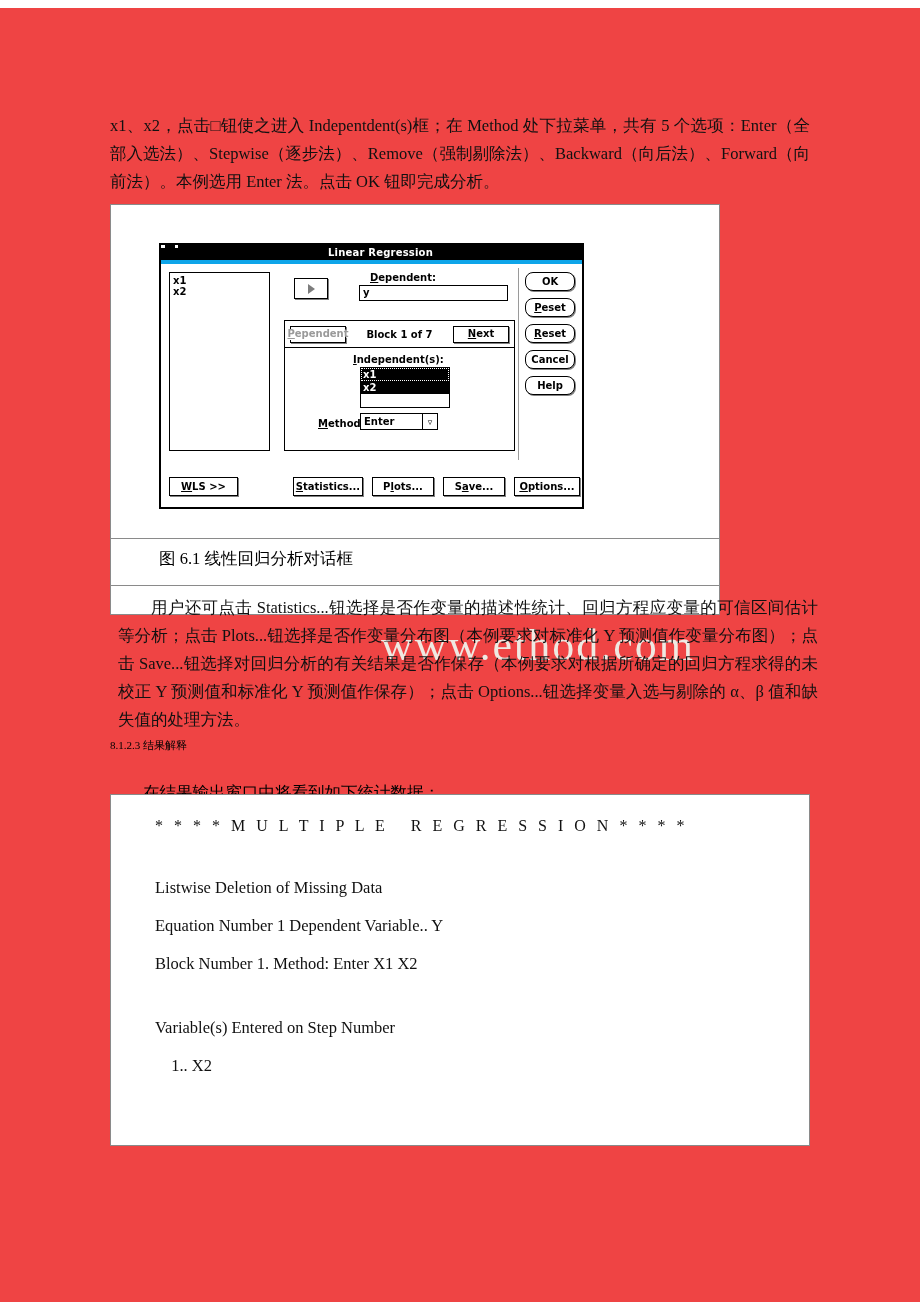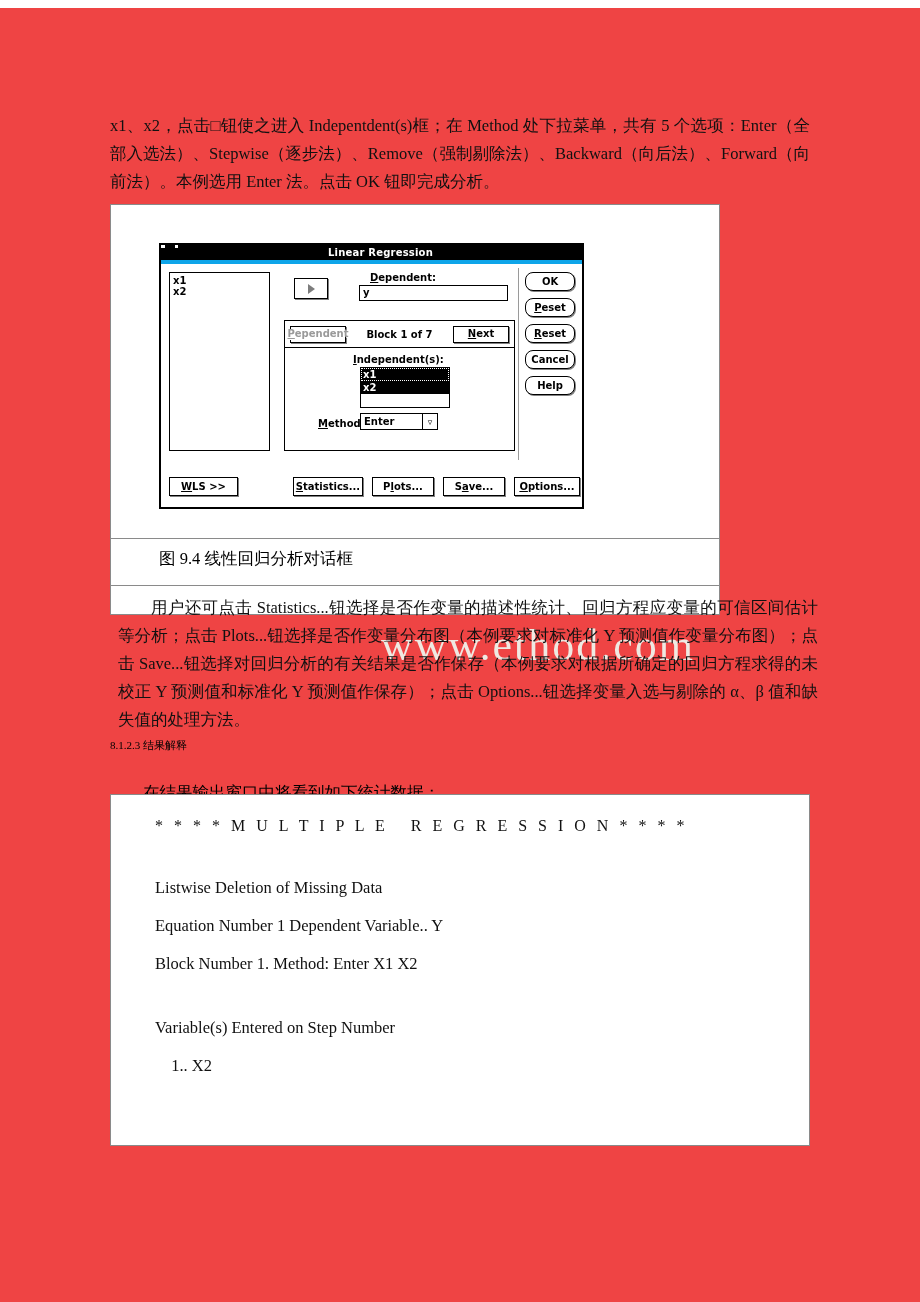--- a/index.html
+++ b/index.html
@@ -509,21 +509,21 @@
                 <u>O</u>
                 <span>ptions...</span>
               </div>
           </div>
 
         </div>
 
       </div>
 
       <div class="figure-caption-row"></div>
-      <div class="figure-caption">图 9.4 线性回归分析对话框</div>
+      <div class="figure-caption">图 6.1 线性回归分析对话框</div>
       <div class="figure-foot-row"></div>
     </div>
 
     <div class="watermark">www.ethod.com</div>
 
     <p class="para para-after-fig">用户还可点击 Statistics...钮选择是否作变量的描述性统计、回归方程应变量的可信区间估计等分析；点击 Plots...钮选择是否作变量分布图（本例要求对标准化 Y 预测值作变量分布图）；点击 Save...钮选择对回归分析的有关结果是否作保存（本例要求对根据所确定的回归方程求得的未校正 Y 预测值和标准化 Y 预测值作保存）；点击 Options...钮选择变量入选与剔除的 α、β 值和缺失值的处理方法。</p>
 
     <div class="heading">8.1.2.3 结果解释</div>
 
     <div class="para-before-out">在结果输出窗口中将看到如下统计数据：</div>

